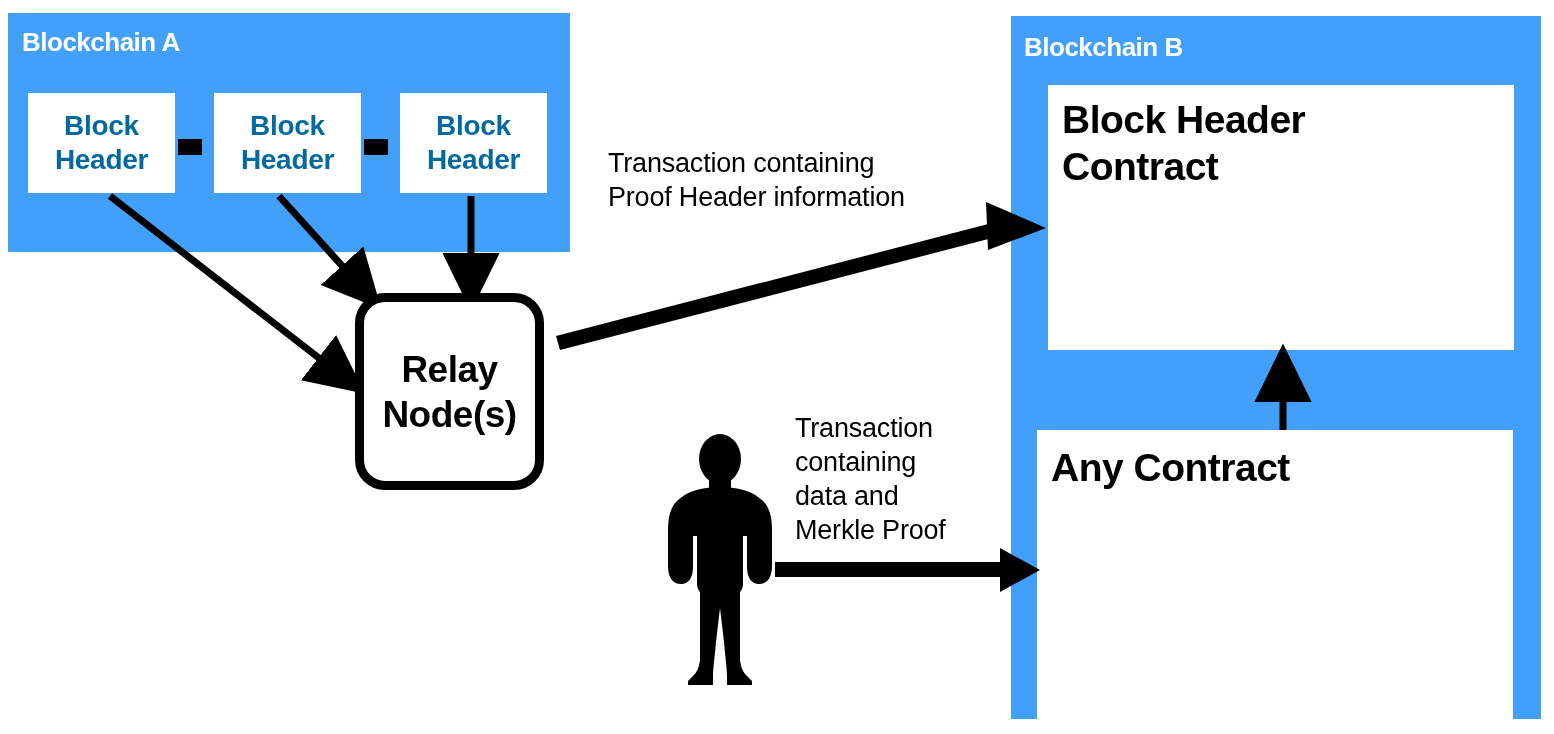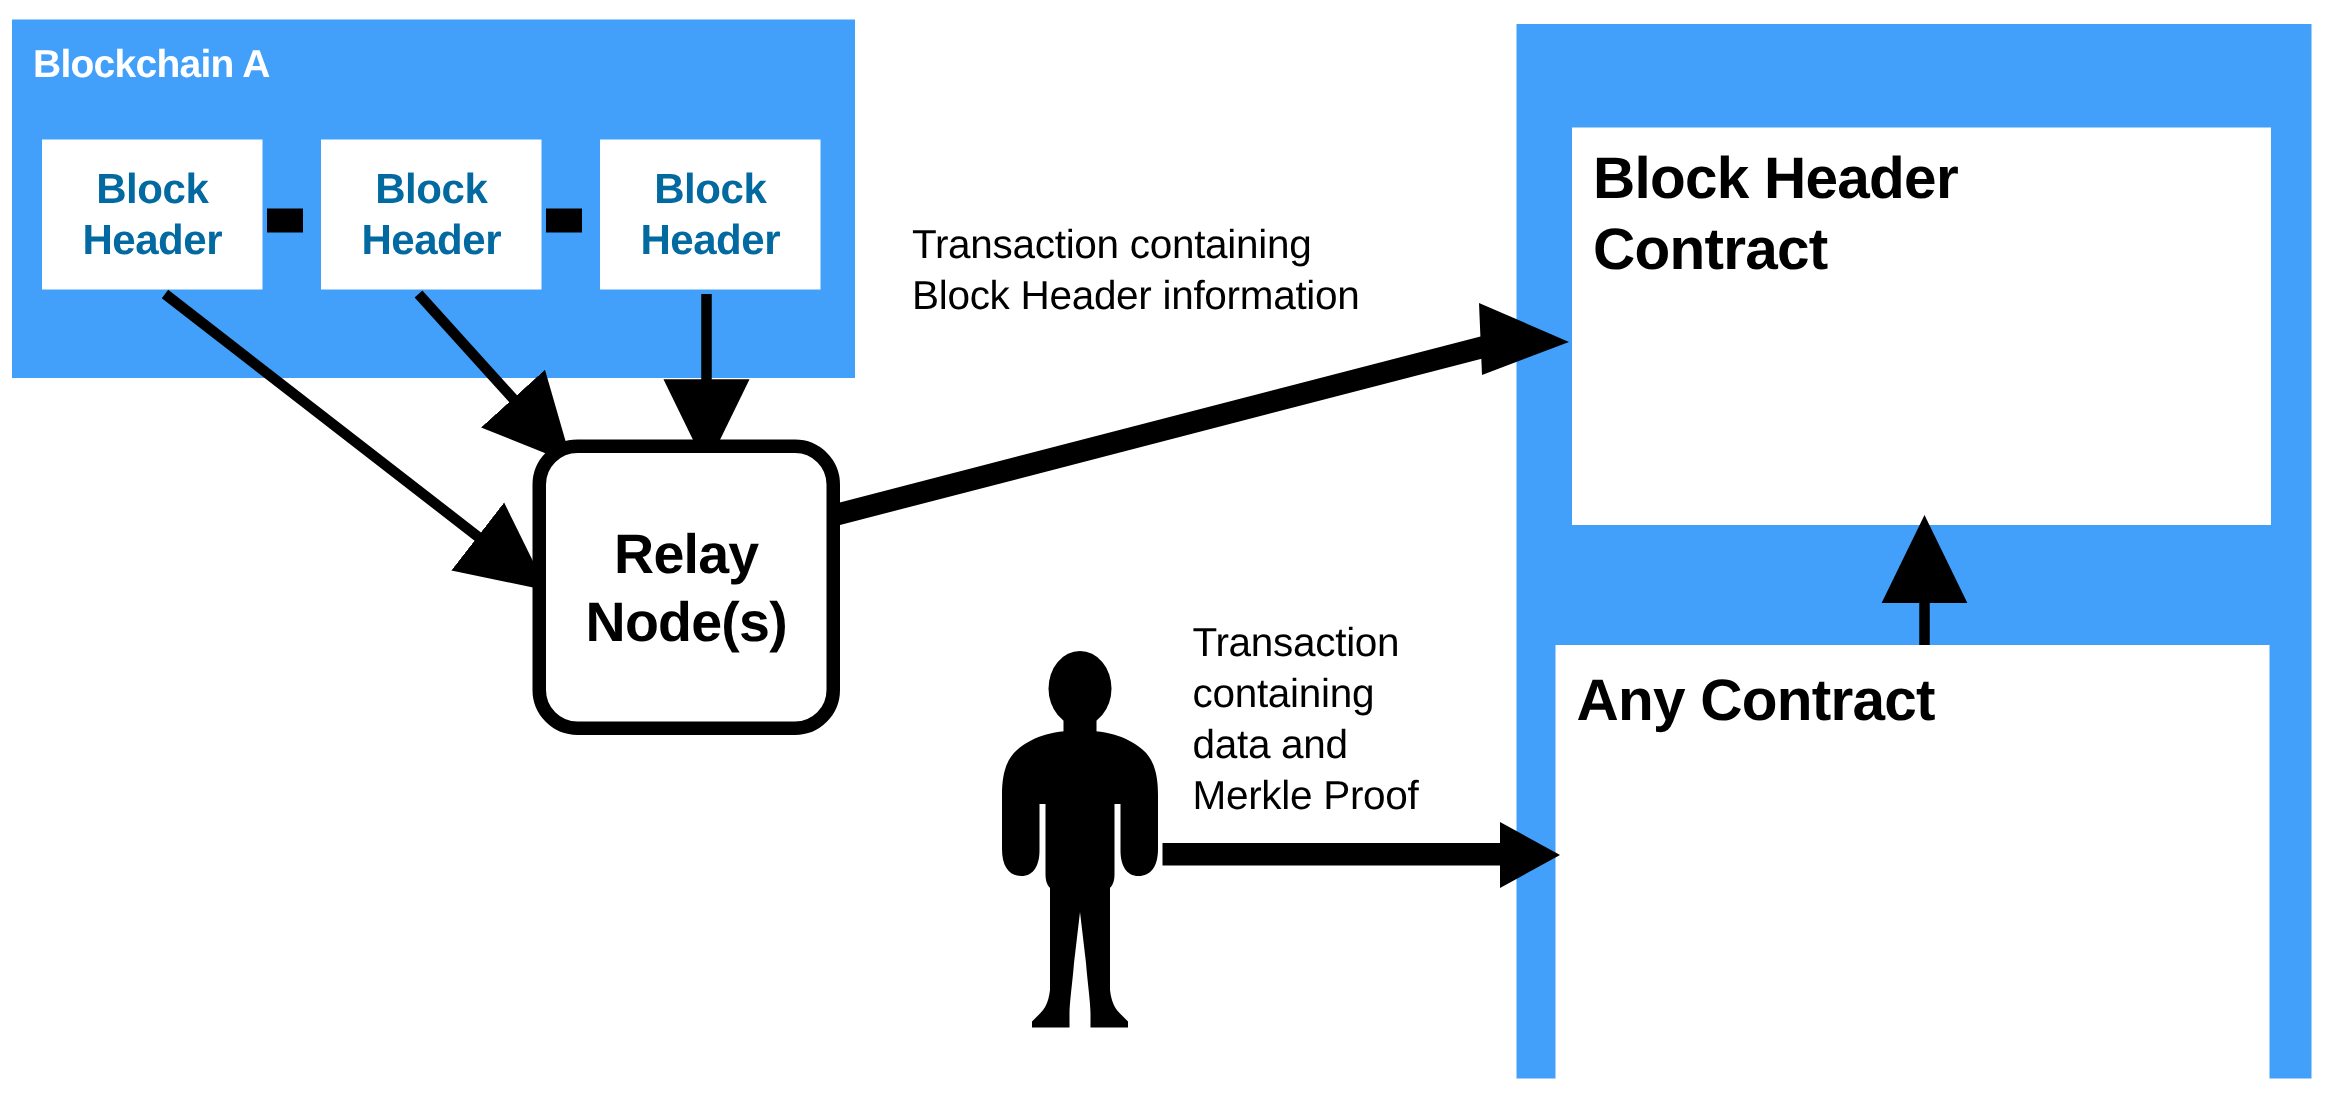--- a/index.html
+++ b/index.html
@@ -59,21 +59,21 @@
     background: #000000;
     width: 24px;
     height: 16px;
   }
   #link-1 { left: 178px; top: 139px; }
   #link-2 { left: 364px; top: 139px; }
 
   #relay-node {
     position: absolute;
     left: 355px; top: 293px;
-    width: 205px; height: 197px;
+    width: 189px; height: 197px;
     box-sizing: border-box;
     background: #ffffff;
     border: 9px solid #000000;
     border-radius: 30px;
     display: flex;
     align-items: center;
     justify-content: center;
     text-align: center;
     font-weight: bold;
     font-size: 37px;
@@ -140,20 +140,21 @@
 Header</div>
   <div class="block-header" id="bh-2" style="white-space: pre-line;">Block
 Header</div>
   <div class="block-header" id="bh-3" style="white-space: pre-line;">Block
 Header</div>
 
   <div class="chain-link" id="link-1"></div>
   <div class="chain-link" id="link-2"></div>
 
   <div class="panel" id="panel-b"></div>
+  <div class="panel-title" id="panel-b-title">Blockchain B</div>
 
   <div class="contract-box" id="block-header-contract" style="white-space: pre-line;">Block Header
 Contract</div>
   <div class="contract-box" id="any-contract" style="white-space: pre-line;">Any Contract</div>
 
   <svg class="overlay" id="arrows-under" viewBox="0 0 1554 734">
     <defs>
       <marker id="ah-thin" markerWidth="9" markerHeight="9" refX="6.6" refY="4.5" orient="auto" markerUnits="strokeWidth">
         <path d="M0,0.4 L8.4,4.5 L0,8.6 z" fill="#000000"></path>
       </marker>
@@ -234,19 +235,19 @@
       <polygon points="986,202 1046,228 988,250" fill="#000000"></polygon>
     </g>
 
     <g>
       <rect x="775" y="562" width="238" height="15" fill="#000000"></rect>
       <polygon points="1000,548 1040,570 1000,592" fill="#000000"></polygon>
     </g>
   </svg>
 
   <div class="edge-label" id="label-header-tx" style="white-space: pre-line;">Transaction containing
-Block Header information</div>
+Proof Header information</div>
   <div class="edge-label" id="label-merkle-tx" style="white-space: pre-line;">Transaction
 containing
 data and
 Merkle Proof</div>
 
 </div>
 
 </body></html>

